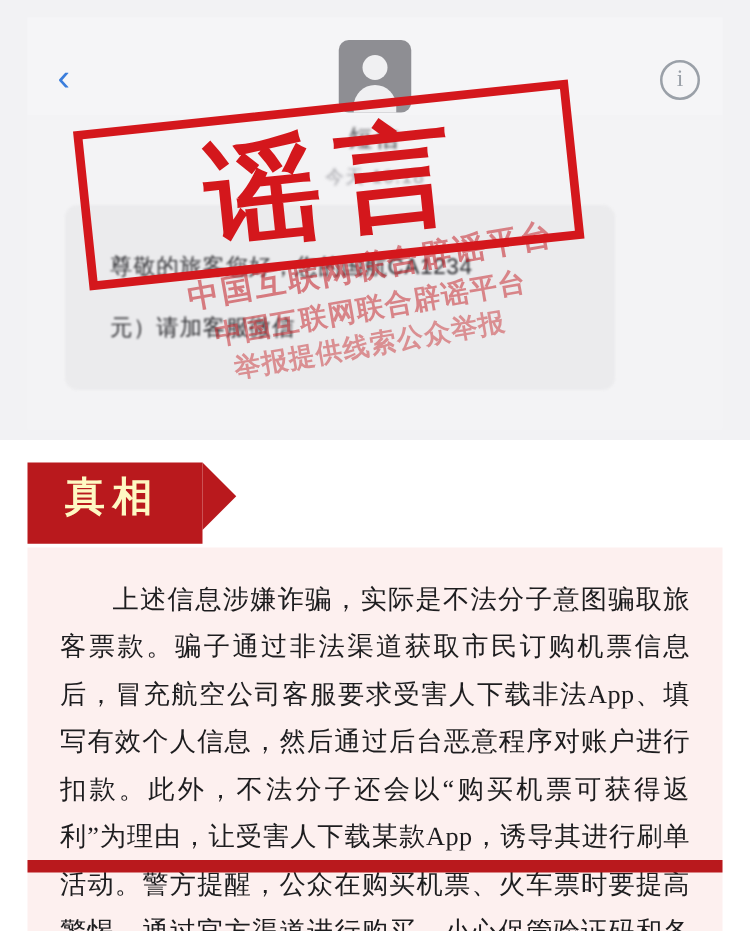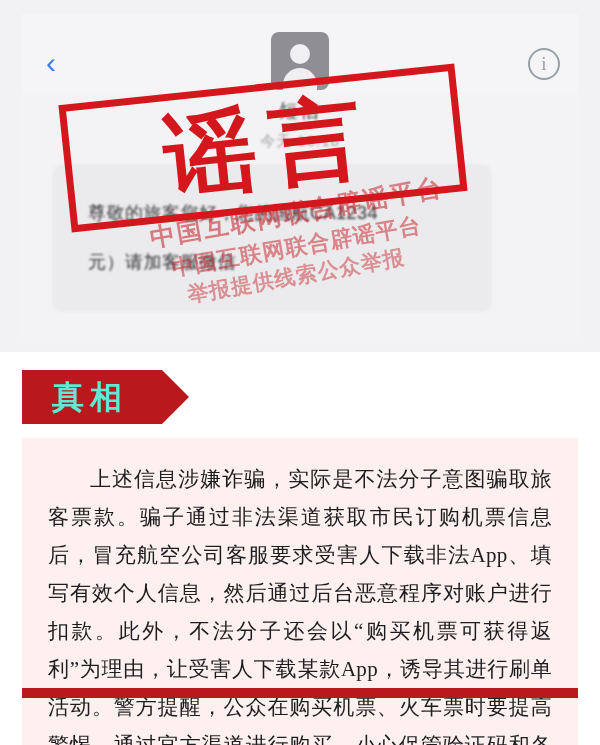--- a/index.html
+++ b/index.html
@@ -213,23 +213,23 @@
     left: 0;
     top: 352px;
     width: 600px;
     height: 360px;
     background: #ffffff;
   }
   .truth-banner {
     position: absolute;
     left: 22px;
     top: 18px;
-    height: 54px;
+    height: 65px;
     background: #b9191d;
-    color: #5eead4;
+    color: #fef9c3;
     font-family: "Liberation Serif", serif;
     font-weight: bold;
     font-size: 32px;
     letter-spacing: 6px;
     line-height: 54px;
     padding: 0 34px 0 30px;
     box-sizing: border-box;
   }
   .truth-banner::after {
     content: "";

